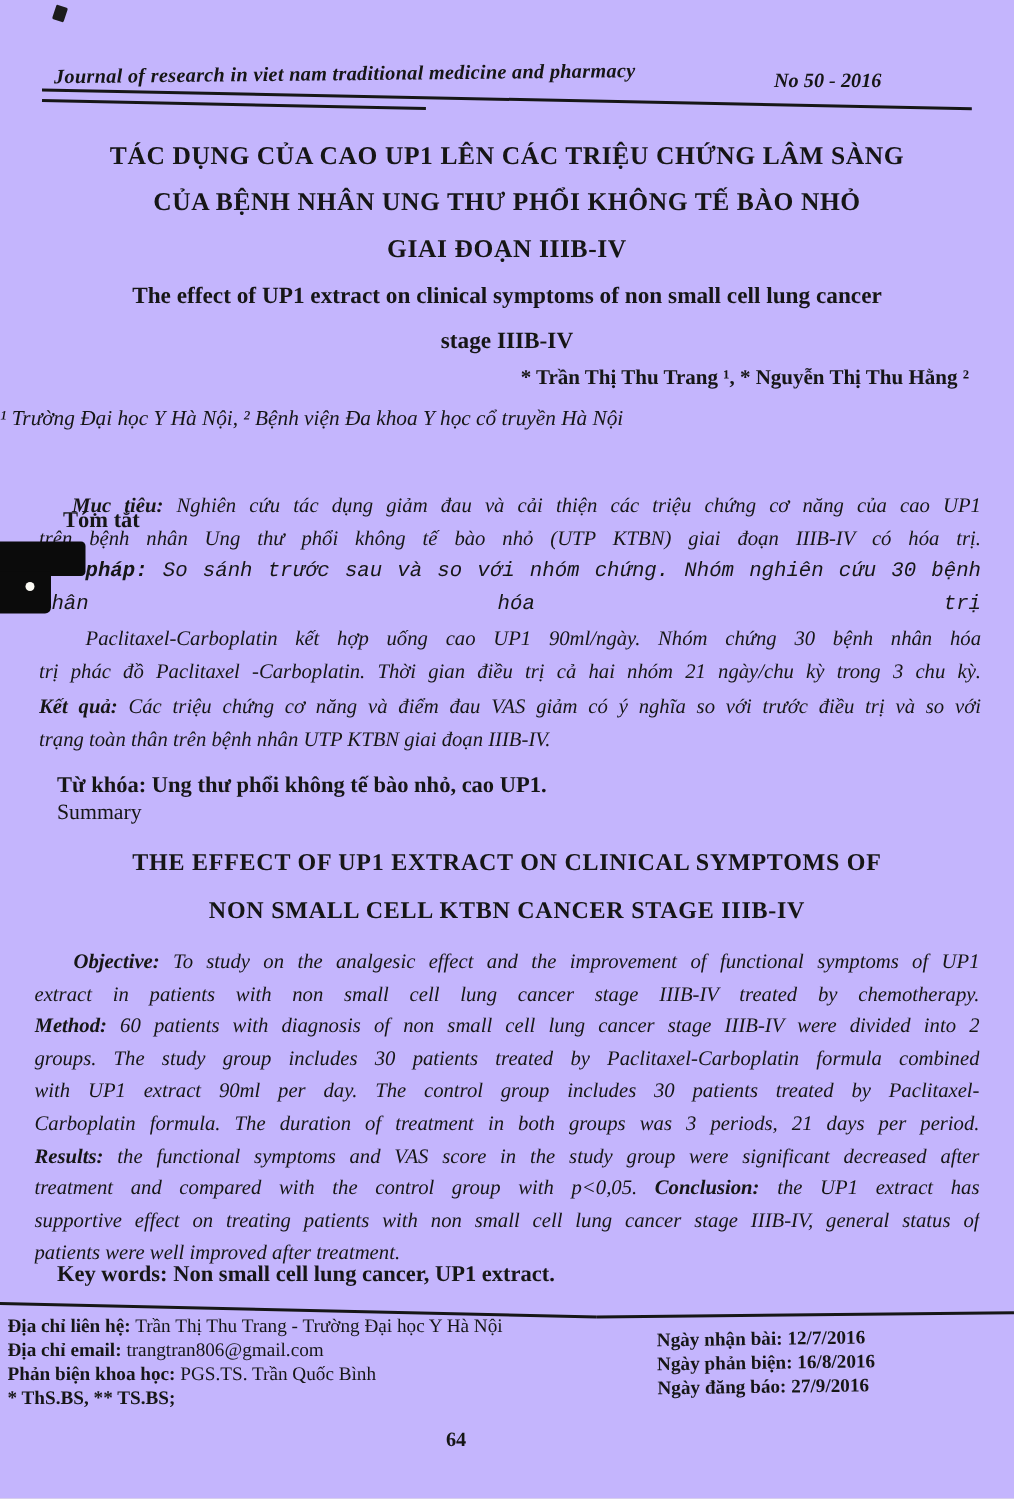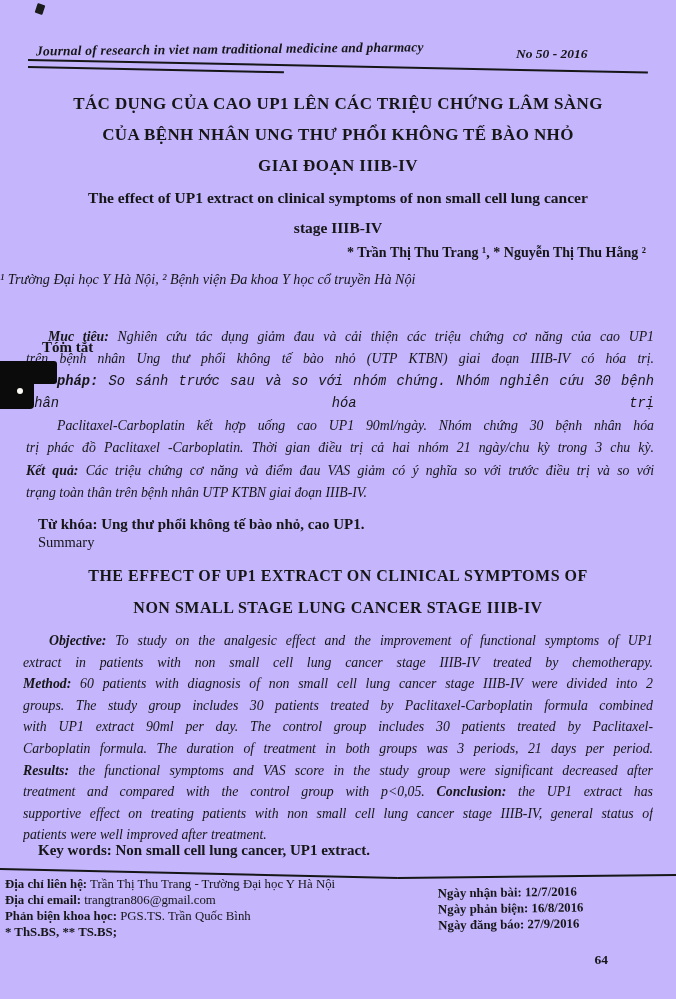--- a/index.html
+++ b/index.html
@@ -43,21 +43,21 @@
   .blob2{left:0;top:381px;width:34px;height:28px;background:#0b0b0b;border-radius:0 2px 4px 0;}
   .blob-dot{left:17px;top:388px;width:6px;height:6px;background:#fbfaf4;border-radius:50%;}
   .speck{left:36px;top:4px;width:8px;height:10px;background:#1c1c1c;transform:rotate(18deg);border-radius:1px;}
   
   .ruleC{left:0;top:868px;width:398px;height:1.8px;transform:rotate(1.3deg);}
   .ruleD{left:398px;top:877px;width:278px;height:1.8px;transform:rotate(-0.6deg);}
   .foot{font-size:12.8px;line-height:16px;}
   .foot-left{left:5px;top:876px;width:430px;}
   .foot-right{left:438px;top:884px;width:220px;transform:rotate(-0.8deg);}
   .foot-right .tline span{font-weight:bold;}
-  .pageno{left:0;top:952px;width:608px;text-align:right;font-weight:bold;font-size:13.5px;}
+  .pageno{left:0;top:952px;width:608px;text-align:center;font-weight:bold;font-size:13.5px;}
 </style>
 </head>
 <body>
 
 <div class="page">
 
   <div class="abs speck"></div>
 
   <div class="abs jh-left">Journal of research in viet nam traditional medicine and pharmacy</div>
   <div class="abs jh-right">No 50 - 2016</div>
@@ -93,21 +93,21 @@
   <div class="abs blob1"></div>
   <div class="abs blob2"></div>
   <div class="abs blob-dot"></div>
 
   <div class="abs tukhoa">Từ khóa: Ung thư phổi không tế bào nhỏ, cao UP1.</div>
 
   <div class="abs summary-lbl">Summary</div>
 
   <div class="abs en-caps">
     <div>THE EFFECT OF UP1 EXTRACT ON CLINICAL SYMPTOMS OF</div>
-    <div>NON SMALL STAGE LUNG CANCER STAGE IIIB-IV</div>
+    <div>NON SMALL CELL KTBN CANCER STAGE IIIB-IV</div>
   </div>
 
   <div class="abs abstract abs-en">
       <div class="tline just" style="text-indent: 26px;"><span class="b">Objective:</span><span> To study on the analgesic effect and the improvement of functional symptoms of UP1</span></div>
       <div class="tline just"><span>extract in patients with non small cell lung cancer stage IIIB-IV treated by chemotherapy.</span></div>
       <div class="tline just"><span class="b">Method:</span><span> 60 patients with diagnosis of non small cell lung cancer stage IIIB-IV were divided into 2</span></div>
       <div class="tline just"><span>groups. The study group includes 30 patients treated by Paclitaxel-Carboplatin formula combined</span></div>
       <div class="tline just"><span>with UP1 extract 90ml per day. The control group includes 30 patients treated by Paclitaxel-</span></div>
       <div class="tline just"><span>Carboplatin formula. The duration of treatment in both groups was 3 periods, 21 days per period.</span></div>
       <div class="tline just"><span class="b">Results:</span><span> the functional symptoms and VAS score in the study group were significant decreased after</span></div>

